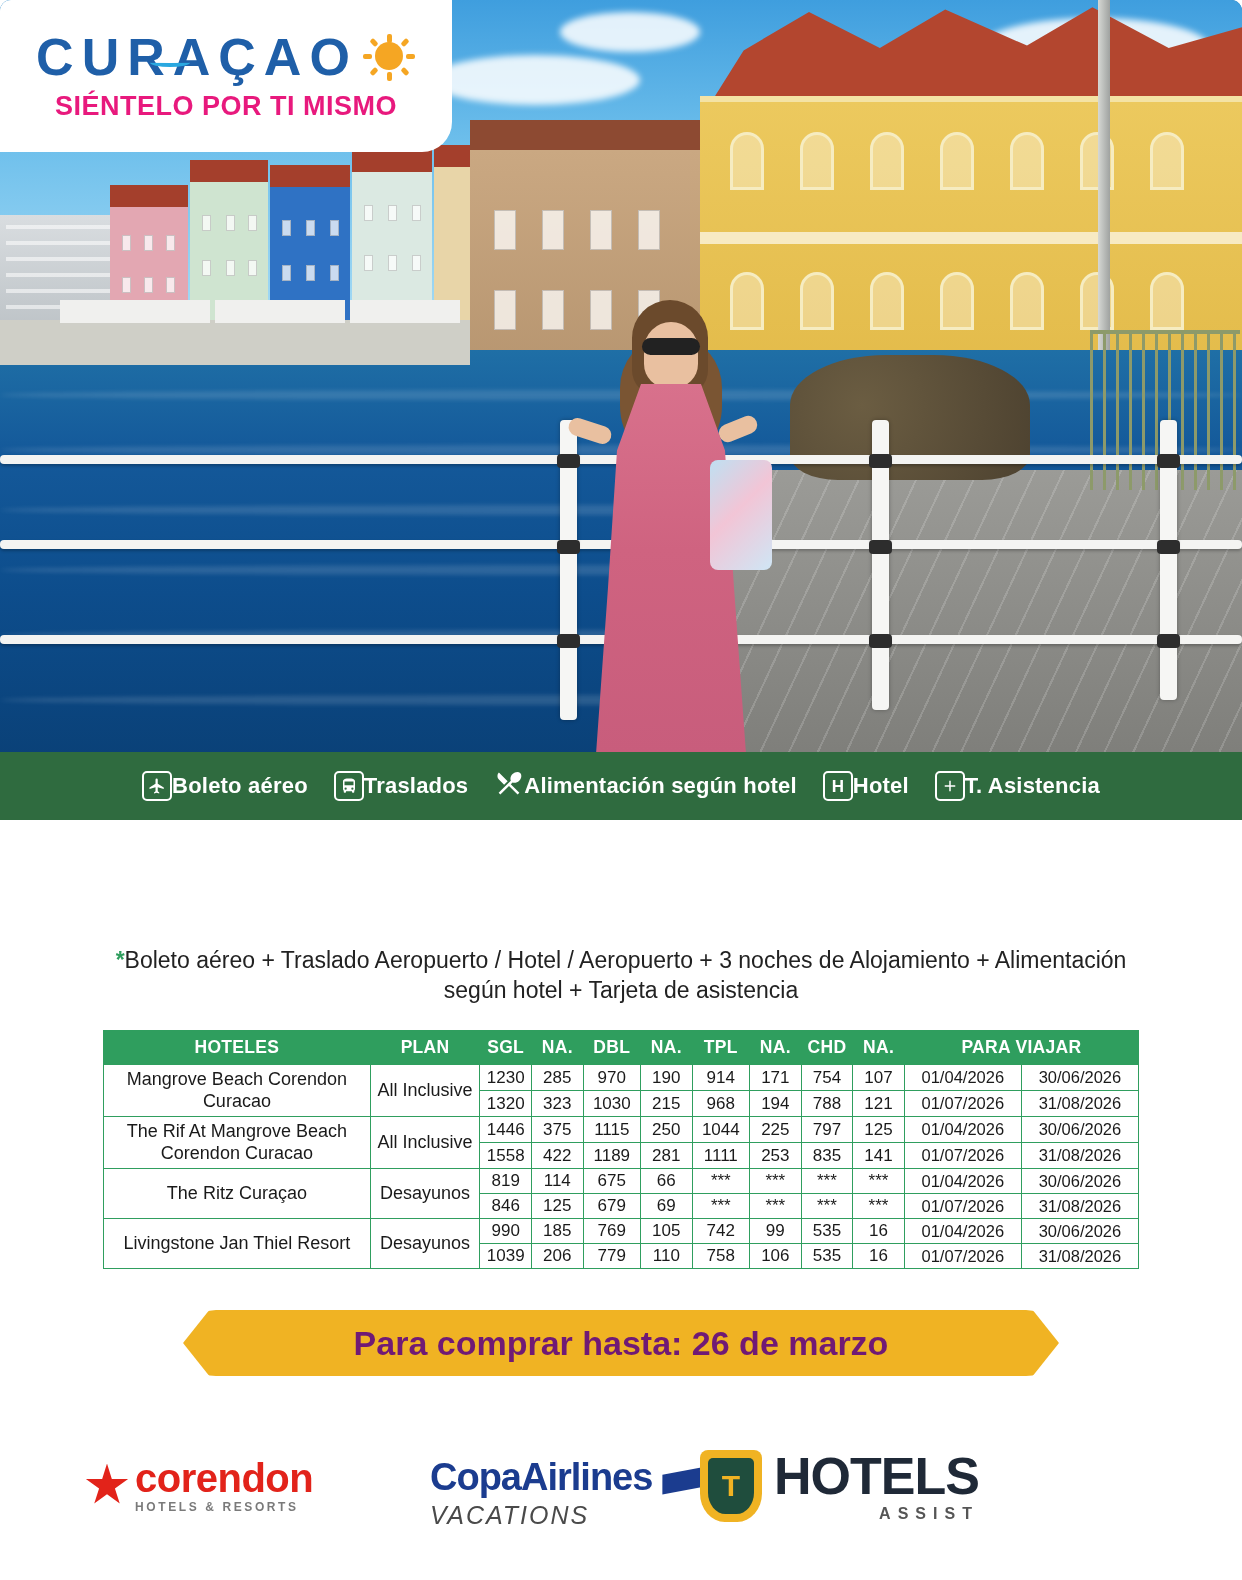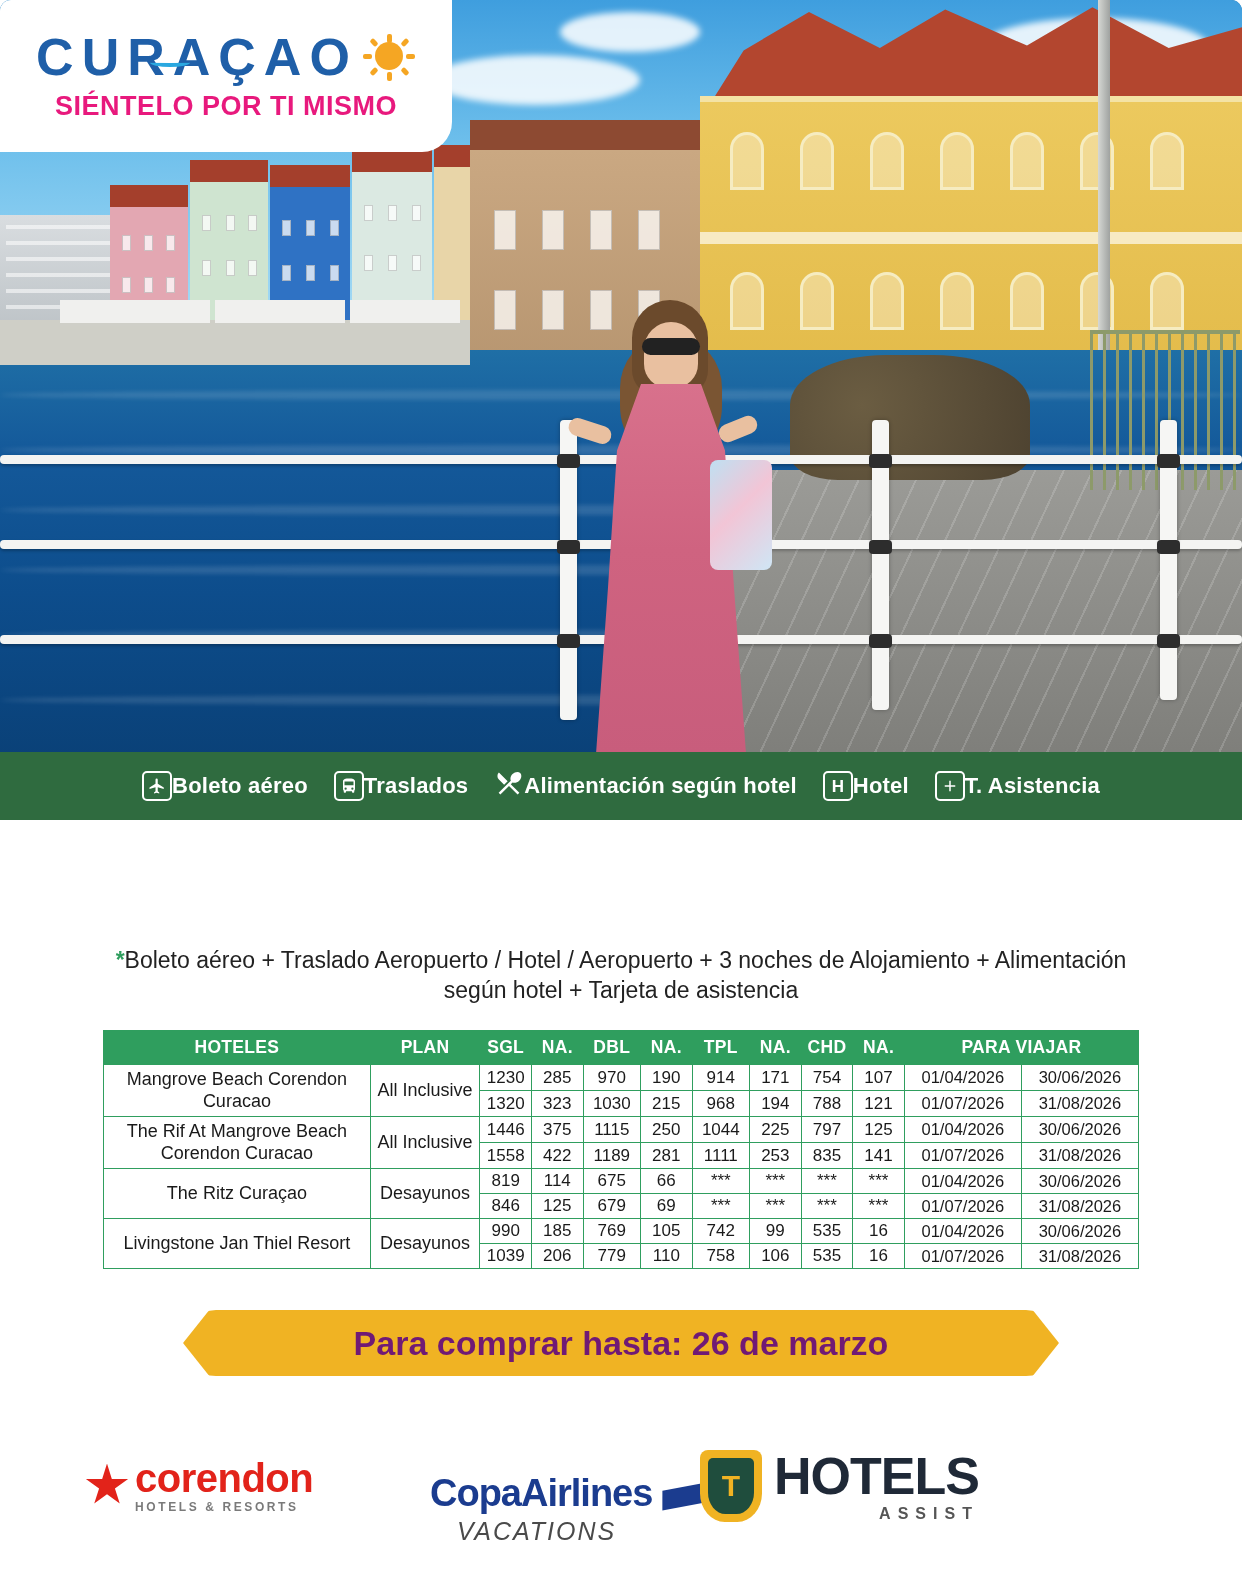--- a/index.html
+++ b/index.html
@@ -300,29 +300,29 @@
 
   .corendon { position: absolute; left: 85px; top: 38px; display: flex; align-items: center; gap: 6px; }
   .star-red {
     width: 44px; height: 44px; background: #e2231a;
     clip-path: polygon(50% 0%, 61% 35%, 98% 35%, 68% 57%, 79% 91%, 50% 70%, 21% 91%, 32% 57%, 2% 35%, 39% 35%);
   }
   .corendon-text { line-height: 1; }
   .corendon-name { font-size: 40px; font-weight: bold; color: #e2231a; letter-spacing: -.5px; }
   .corendon-sub { font-size: 12px; font-weight: bold; color: #7a7a7a; letter-spacing: 2.6px; margin-top: 3px; }
 
-  .copa { position: absolute; left: 430px; top: 52px; }
+  .copa { position: absolute; left: 430px; top: 36px; }
   .copa-top { display: flex; align-items: center; gap: 10px; }
   .copa-name { font-size: 38px; font-weight: bold; color: #1b3c8f; letter-spacing: -1px; }
   .copa-swoosh {
     width: 76px; height: 34px; background: #1b3c8f;
     border-radius: 0 60% 60% 0 / 0 100% 100% 0;
     clip-path: polygon(0 42%, 100% 0, 100% 58%, 0 100%);
   }
-  .copa-sub { font-size: 25px; color: #4a4a4a; letter-spacing: 2px; font-style: italic; margin-top: 2px; margin-left: 27px; }
+  .copa-sub { font-size: 25px; color: #4a4a4a; letter-spacing: 2px; font-style: italic; margin-top: 2px; }
 
   .travi { position: absolute; left: 700px; top: 30px; display: flex; align-items: center; gap: 12px; }
   .travi-shield {
     width: 62px; height: 72px; background: #f0b323;
     border-radius: 8px 8px 40% 40%;
     display: flex; align-items: center; justify-content: center;
   }
   .travi-shield-in {
     width: 46px; height: 56px; background: #1f4d3d;
     border-radius: 5px 5px 38% 38%;

